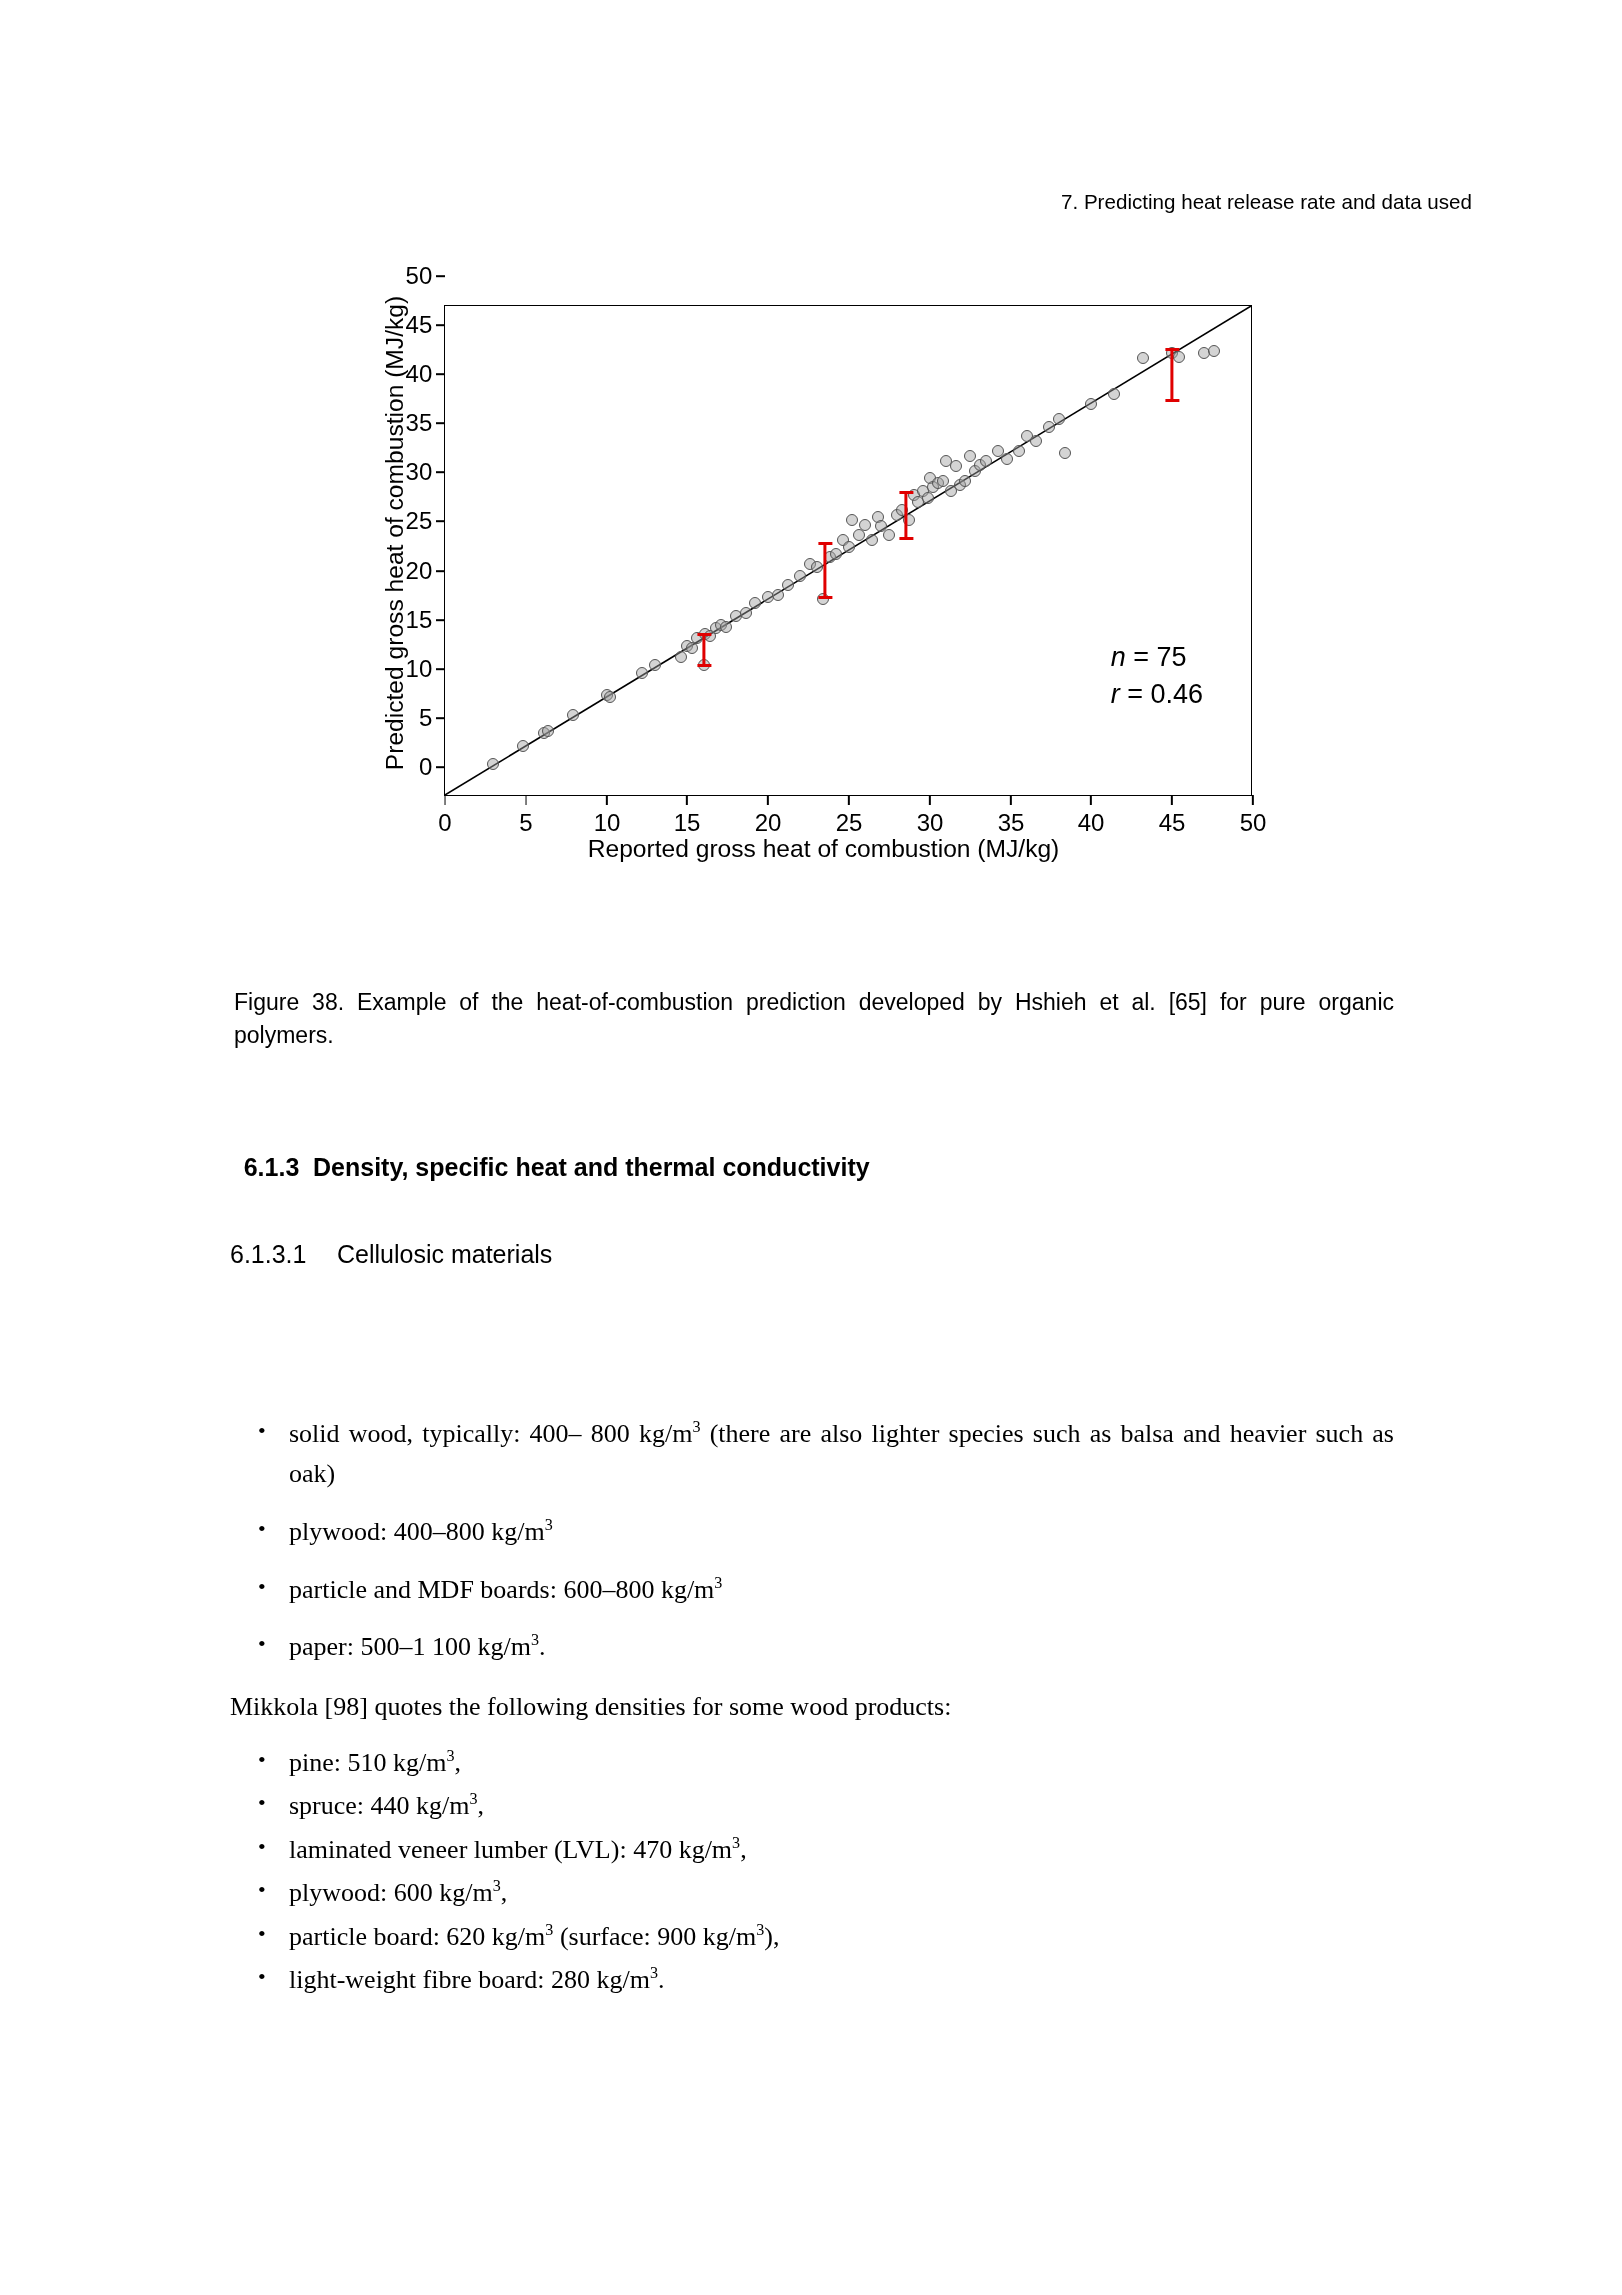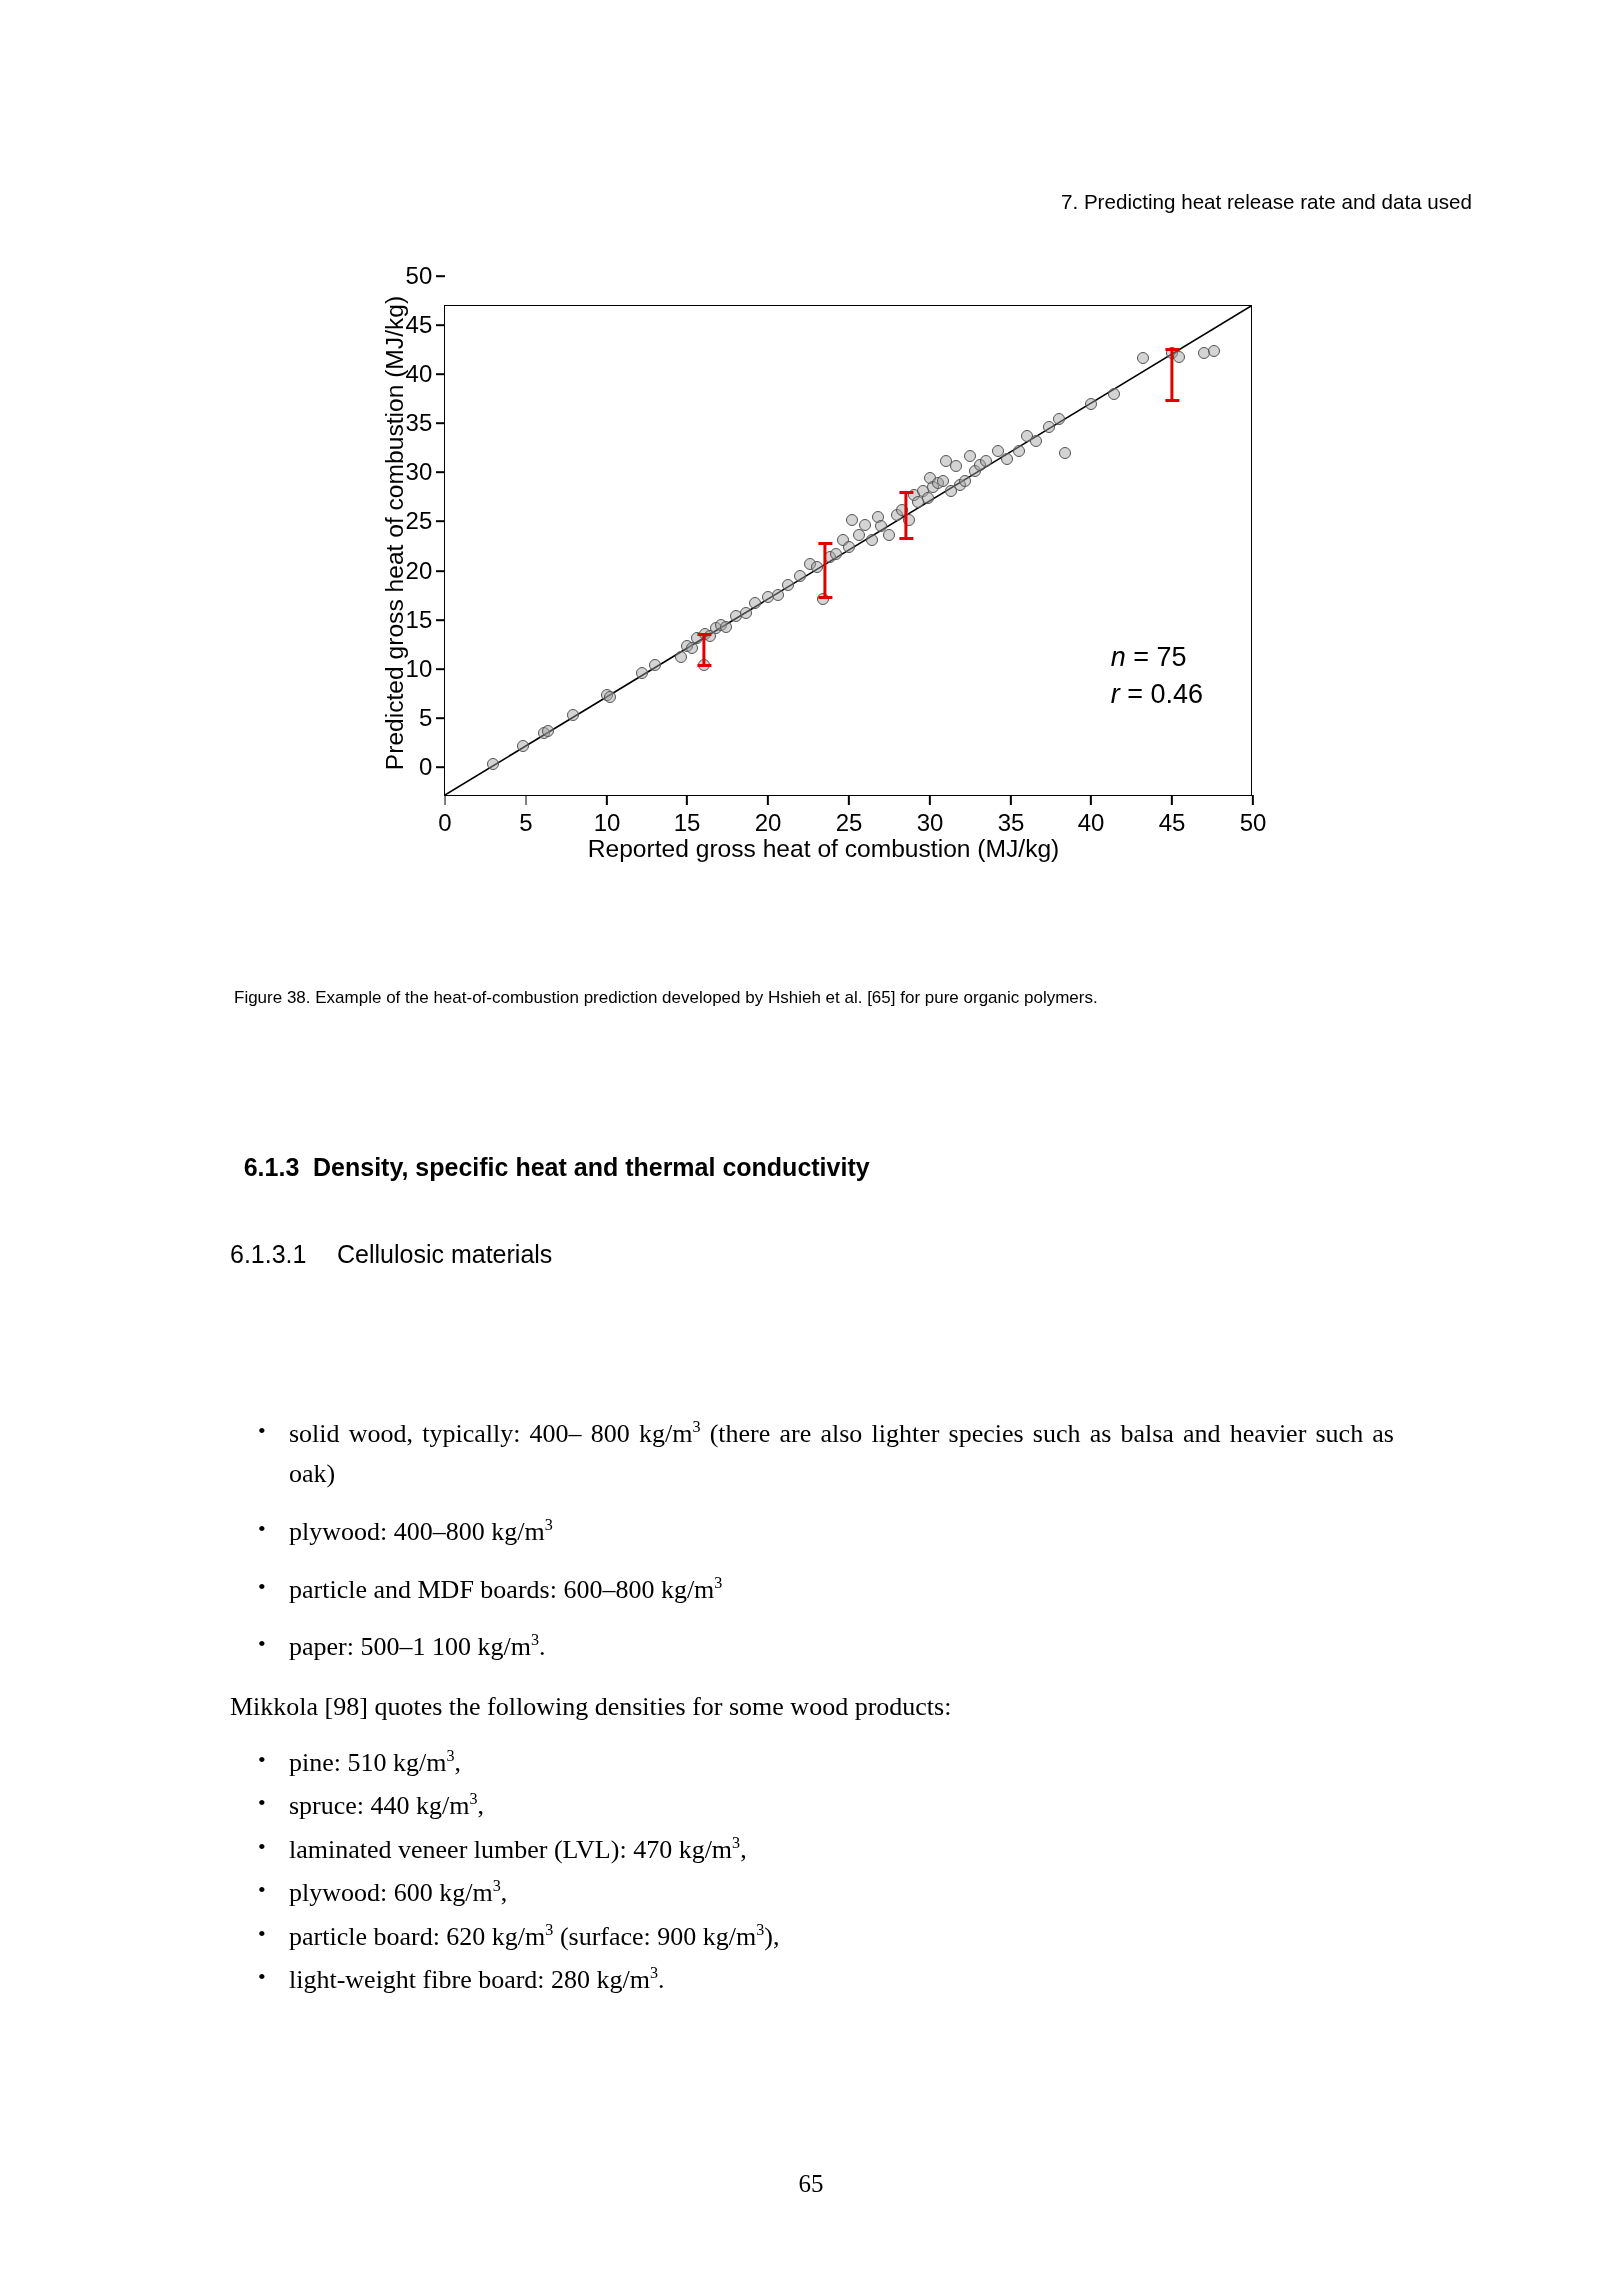--- a/index.html
+++ b/index.html
@@ -174,21 +174,21 @@
   }
   .stats i { font-style: italic; }
 
   
   .caption {
     position: absolute;
     left: 234px;
     top: 986px;
     width: 1160px;
     font-family: "Liberation Sans", sans-serif;
-    font-size: 17px;
+    font-size: 23px;
     line-height: 1.45;
     text-align: justify;
   }
 
   
   .h3 {
     position: absolute;
     left: 230px;
     top: 1153px;
     font-family: "Liberation Sans", sans-serif;
@@ -425,16 +425,15 @@
 
   <ul class="bullets list-b" id="list-b">
       <li><span class="bul">•</span><span>pine: 510 kg/m<sup>3</sup>,</span></li>
       <li><span class="bul">•</span><span>spruce: 440 kg/m<sup>3</sup>,</span></li>
       <li><span class="bul">•</span><span>laminated veneer lumber (LVL): 470 kg/m<sup>3</sup>,</span></li>
       <li><span class="bul">•</span><span>plywood: 600 kg/m<sup>3</sup>,</span></li>
       <li><span class="bul">•</span><span>particle board: 620 kg/m<sup>3</sup> (surface: 900 kg/m<sup>3</sup>),</span></li>
       <li><span class="bul">•</span><span>light-weight fibre board: 280 kg/m<sup>3</sup>.</span></li>
     </ul>
 
-  <div class="page-number">65</div>
 
 </div>
 
 
 </body></html>

